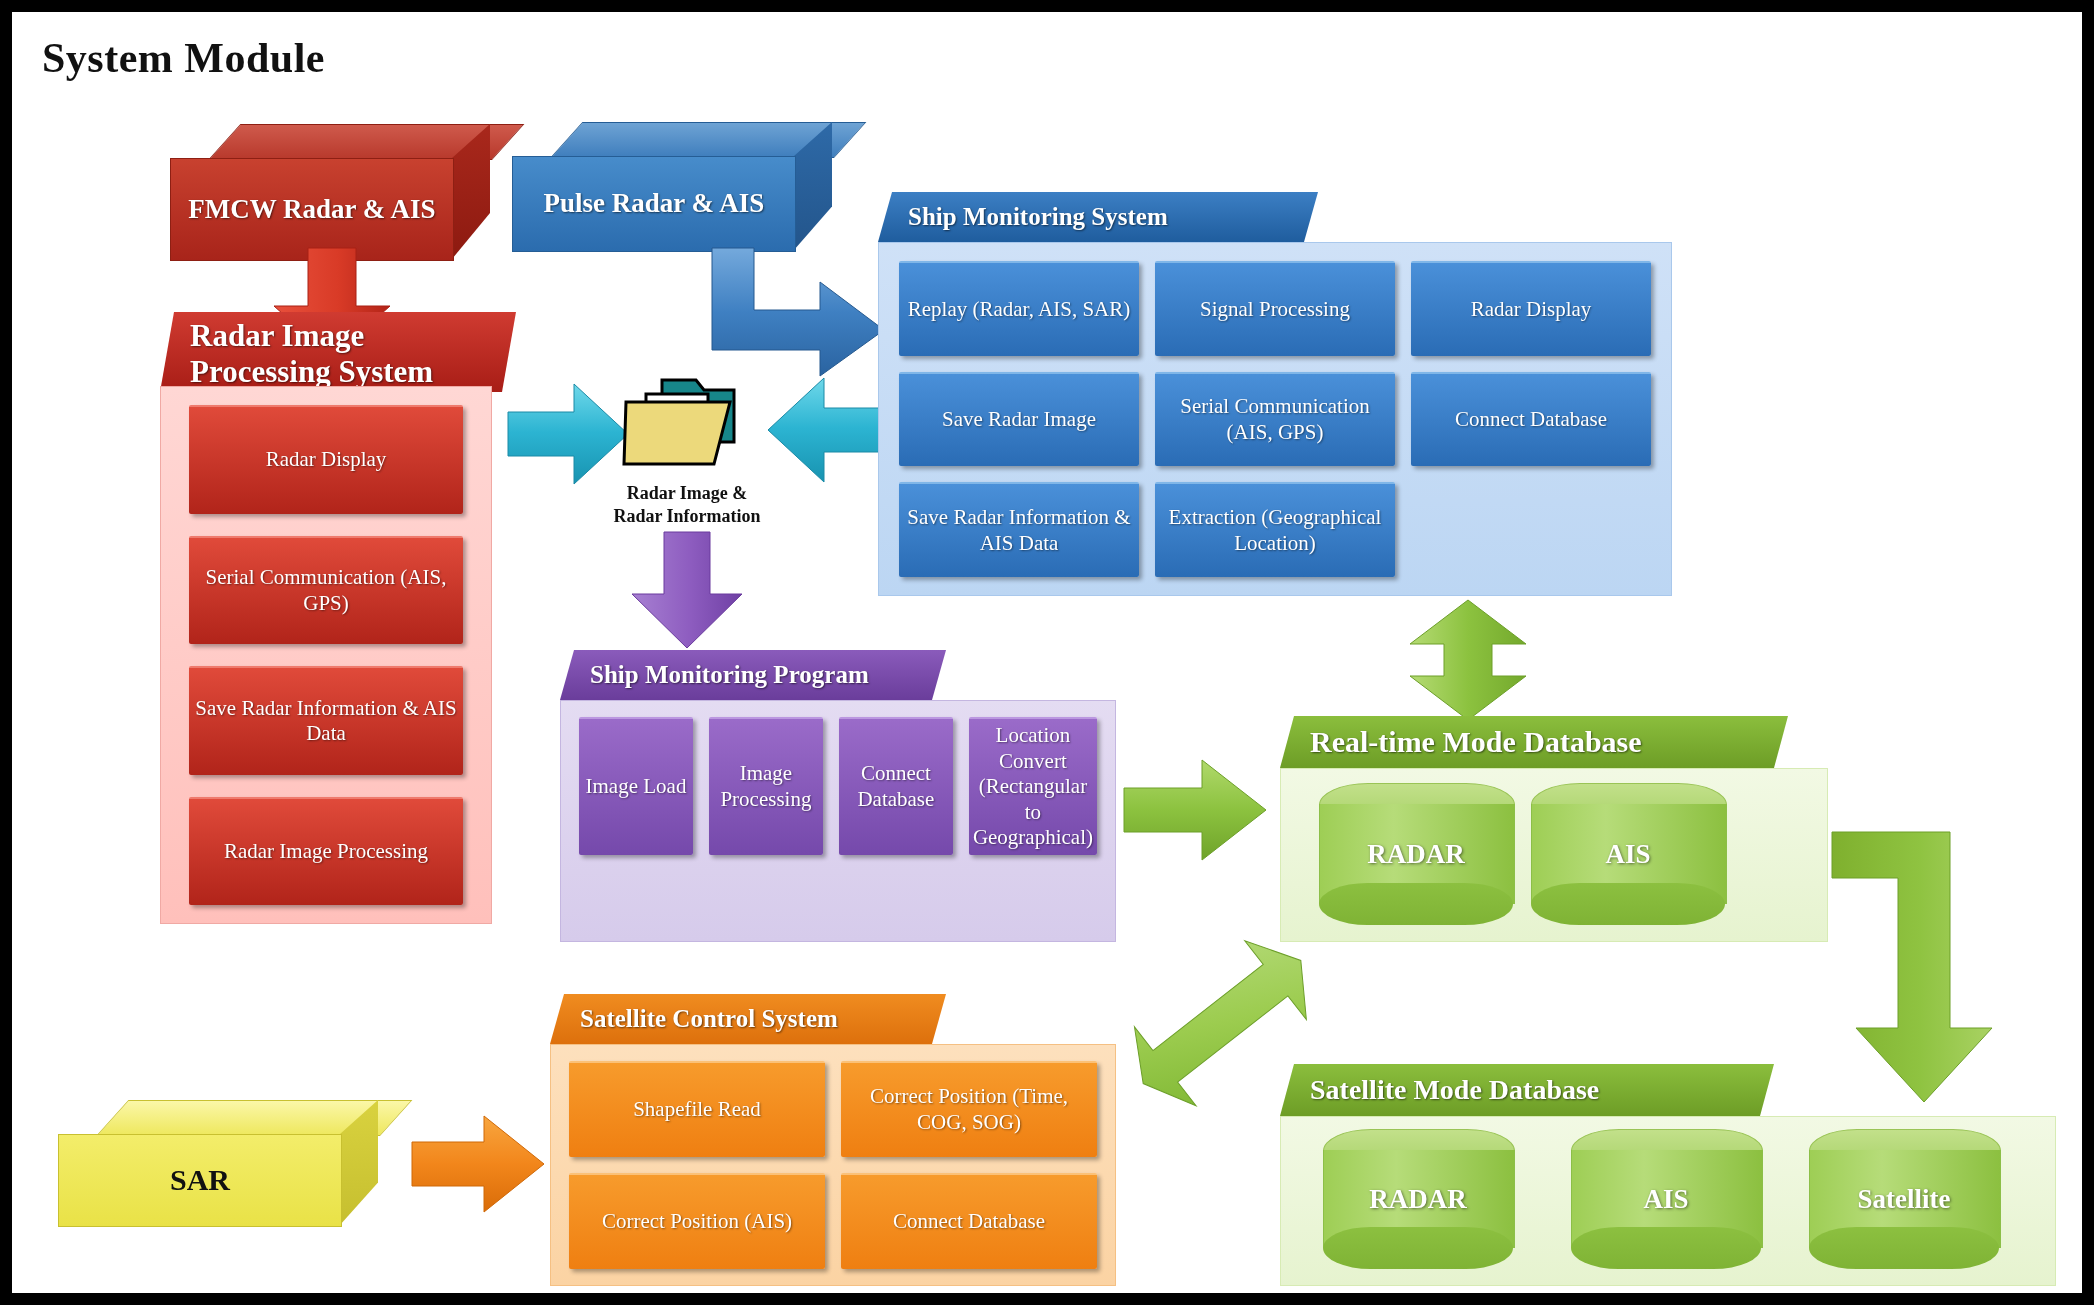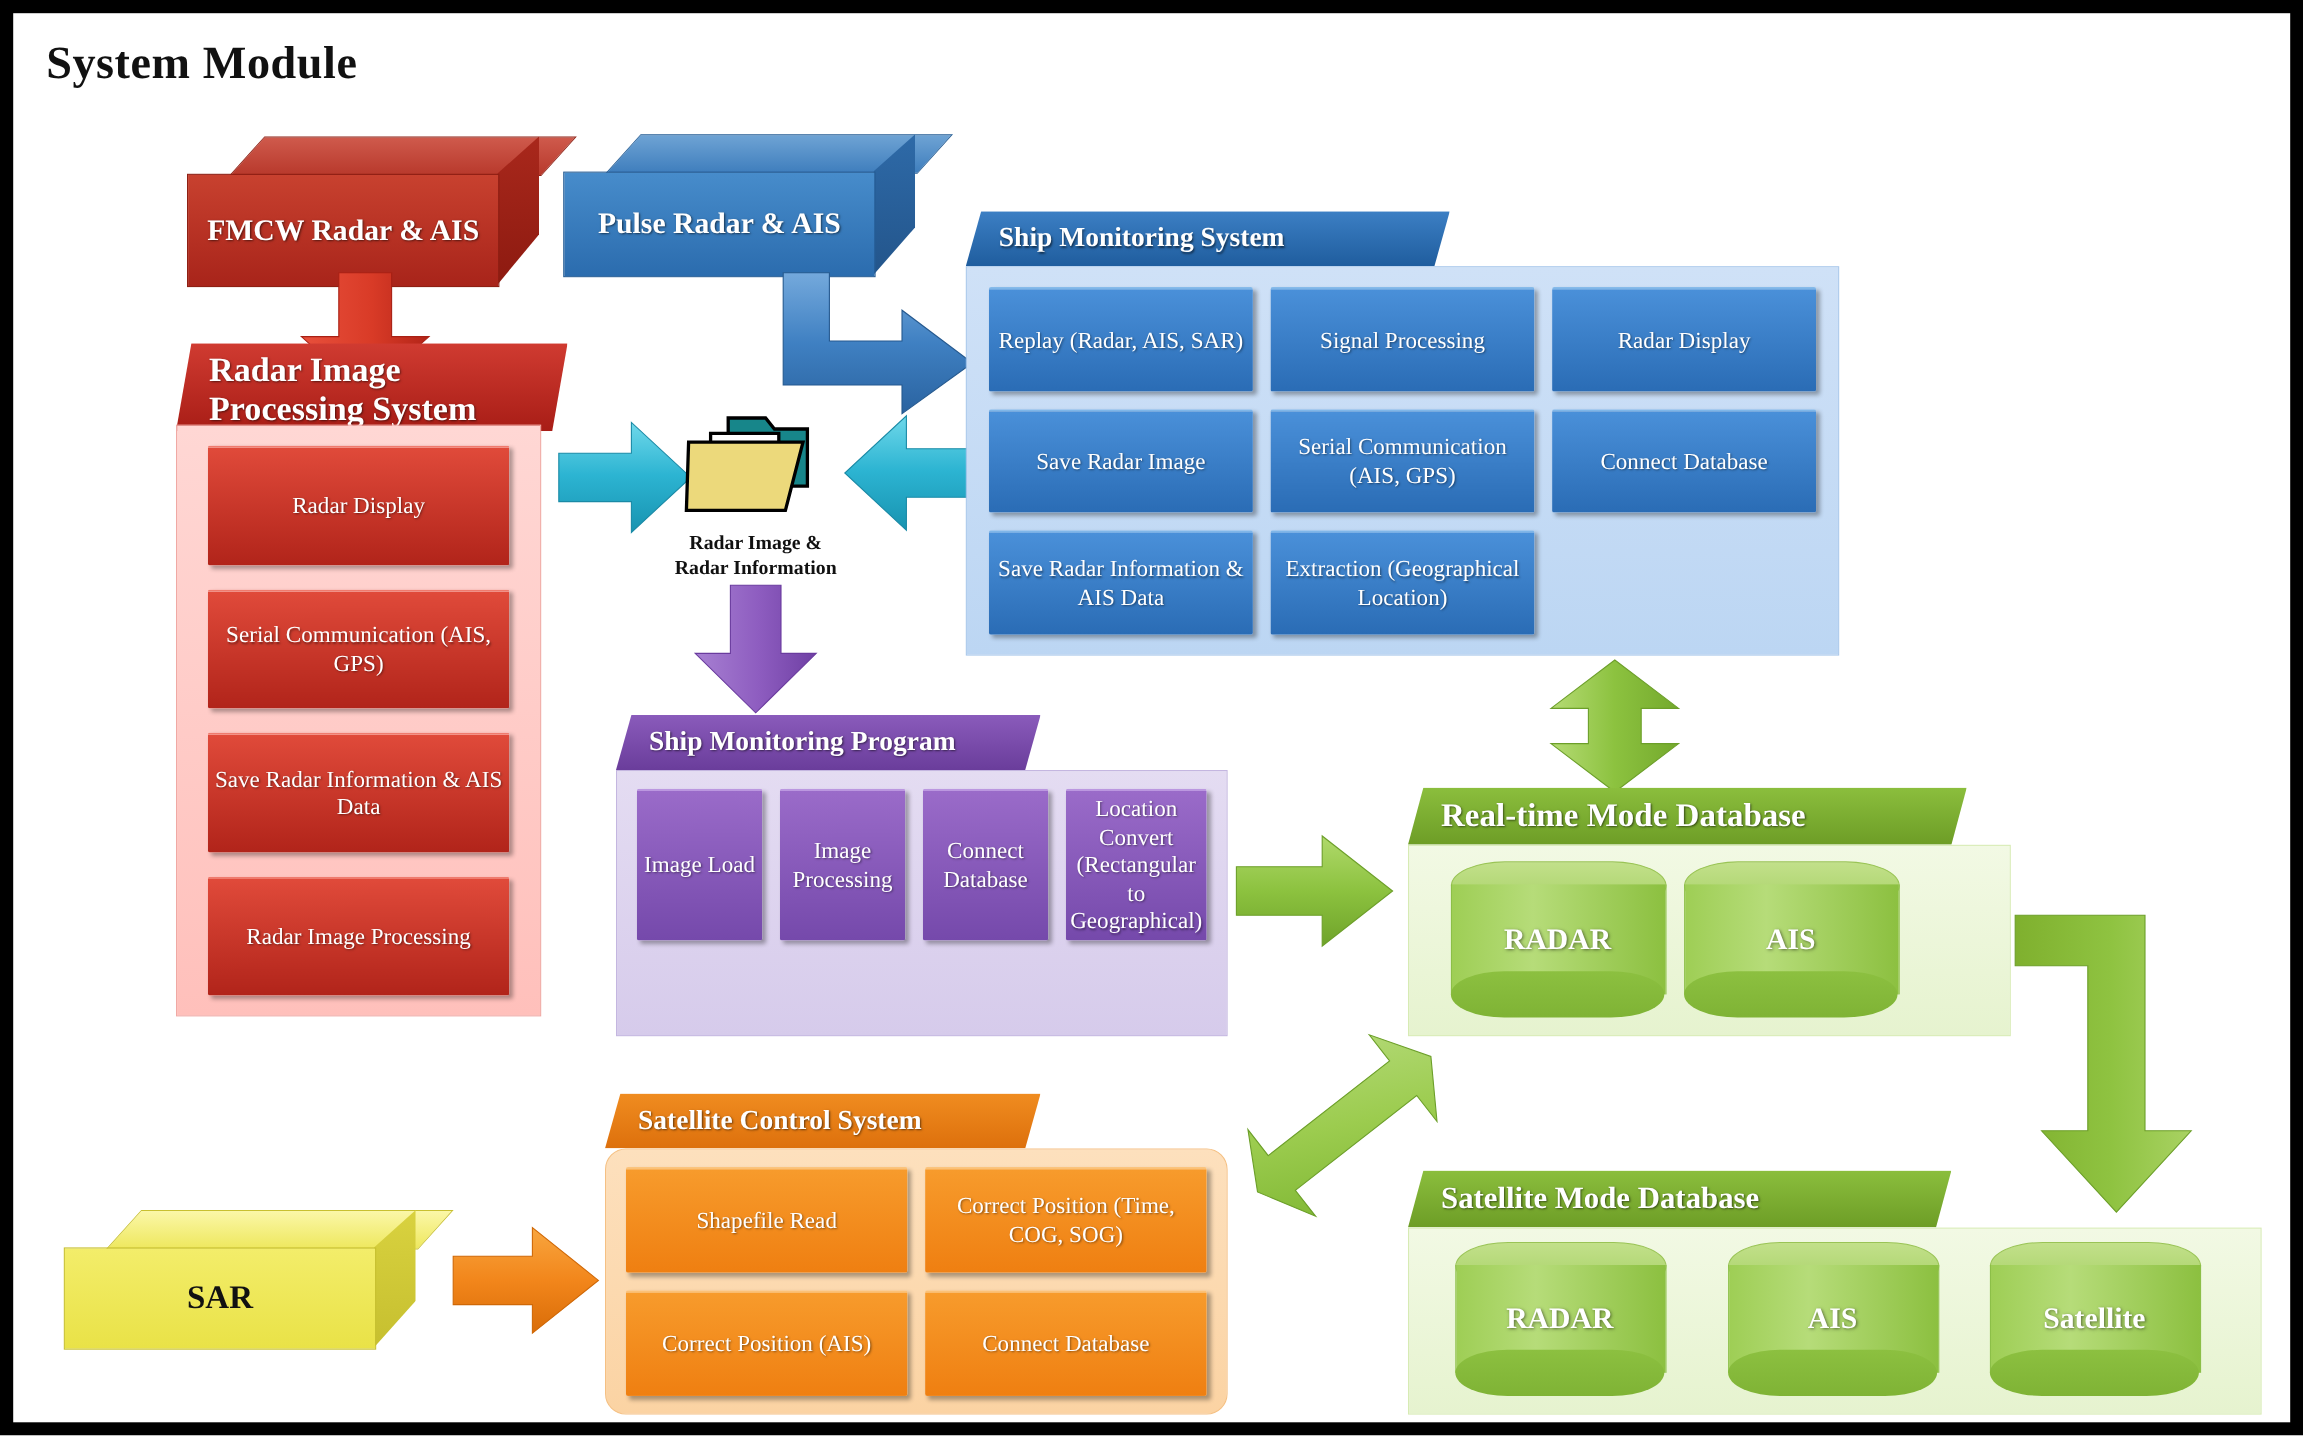--- a/index.html
+++ b/index.html
@@ -332,21 +332,21 @@
         <div class="cell">Image Load</div>
         <div class="cell">Image Processing</div>
         <div class="cell">Connect Database</div>
         <div class="cell">Location Convert (Rectangular to Geographical)</div>
       </div>
     </div>
   </div>
 
   <div class="panel orange" style="left:538px;top:982px;width:566px;height:292px;">
     <div class="banner" style="width:340px;height:50px;">Satellite Control System</div>
-    <div class="body" style="top:50px;border-radius:19px;">
+    <div class="body" style="top:50px;">
       <div class="grid" style="grid-template-columns:repeat(2,1fr);grid-template-rows:repeat(2,1fr);
                   gap:16px;padding:16px 18px;">
         <div class="cell">Shapefile Read</div>
         <div class="cell">Correct Position (Time, COG, SOG)</div>
         <div class="cell">Correct Position (AIS)</div>
         <div class="cell">Connect Database</div>
       </div>
     </div>
   </div>
 

